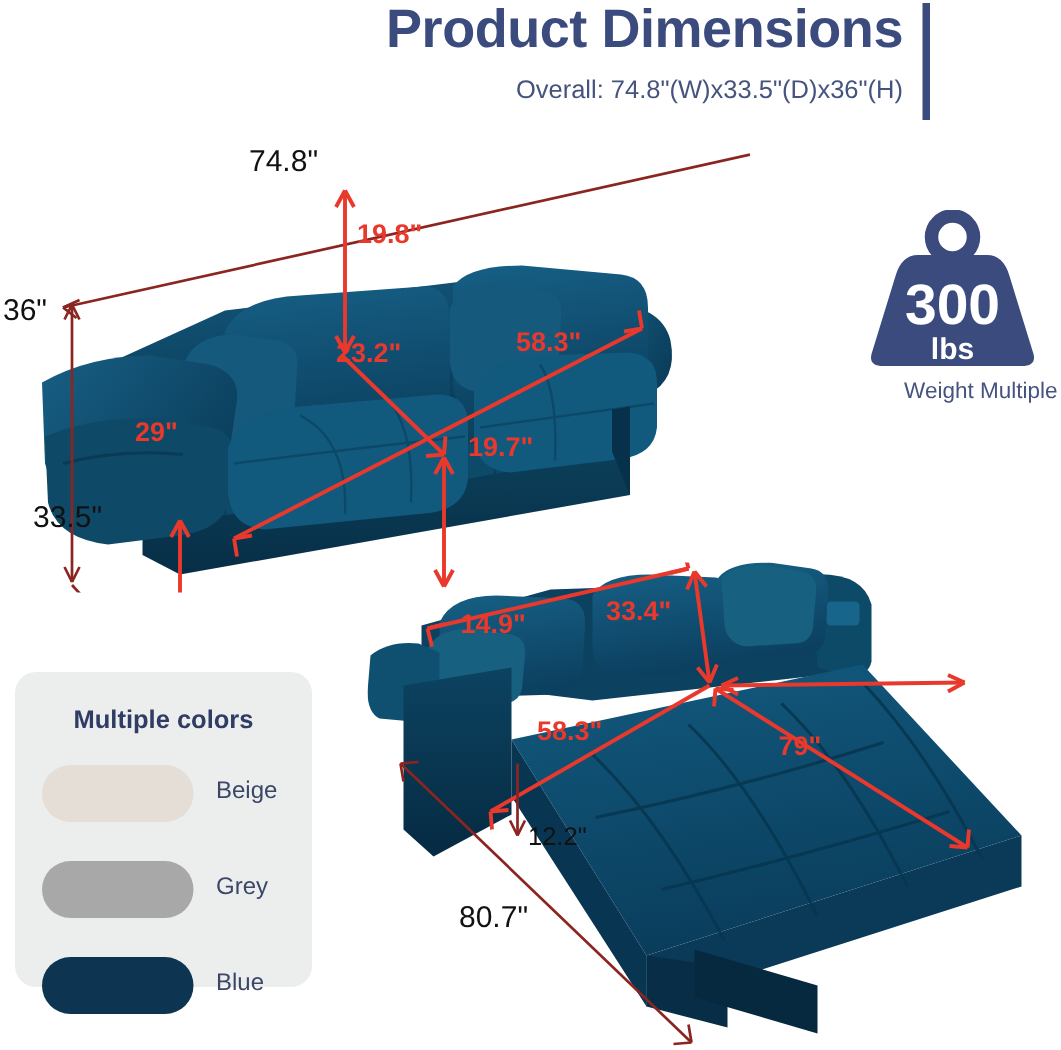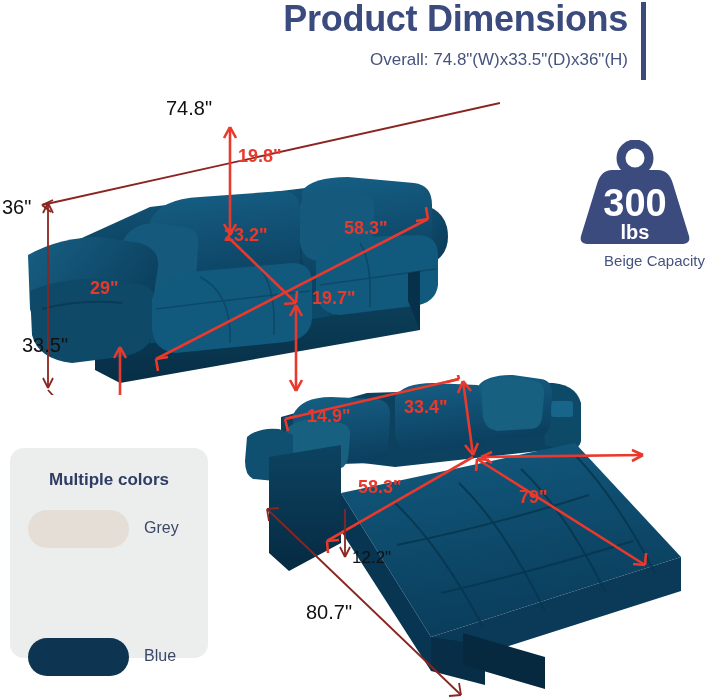--- a/index.html
+++ b/index.html
@@ -1,21 +1,21 @@
 <!DOCTYPE html>
 <html><head>
 <meta charset="utf-8">
 <style>
   html,body{margin:0;padding:0;}
   body{width:707px;height:700px;background:#ffffff;position:relative;
        font-family:"Liberation Sans",sans-serif;overflow:hidden;}
   .canvas{position:absolute;inset:0;}
 
   
-  #header{position:absolute;left:0;top:0;width:632px;height:88px;padding-left:26px;}
+  #header{position:absolute;left:0;top:0;width:632px;height:88px;}
   #page-title{position:absolute;right:30px;top:-2px;font-size:36px;font-weight:bold;
        color:#3c4b7e;letter-spacing:-0.3px;white-space:nowrap;}
   #subtitle{position:absolute;right:30px;top:50px;font-size:17px;color:#46537f;
        white-space:nowrap;}
   #header-bar{position:absolute;right:12px;top:2px;width:5px;height:78px;
        background:#3c4b7e;}
 
   
   svg{display:block;}
   .stage{position:absolute;}
@@ -174,31 +174,35 @@
   <div id="weight-badge" style="left:565px;">
     <svg width="140" height="108" viewBox="0 0 140 108">
 
       <circle cx="70" cy="18" r="14" fill="none" stroke="#3c4b7e" stroke-width="9"></circle>
 
       <path d="M47 30 L93 30 Q104 30 108 44 L124 96 Q126 104 116 104 L24 104
                Q14 104 16 96 L32 44 Q36 30 47 30 Z" fill="#3c4b7e"></path>
       <text x="70" y="76" text-anchor="middle" fill="#ffffff" font-family="Liberation Sans, sans-serif" font-size="38" font-weight="bold">300</text>
       <text x="70" y="99" text-anchor="middle" fill="#ffffff" font-family="Liberation Sans, sans-serif" font-size="20" font-weight="bold">lbs</text>
     </svg>
-    <div id="weight-caption">Beige Capacity</div>
+    <div id="weight-caption">Weight Multiple</div>
   </div>
 
   <div id="colors-panel">
     <div id="colors-title">Multiple colors</div>
 
     <div class="swatch-row" style="top:62px;">
       <div class="swatch" style="background:#e5ded6;"></div>
+      <div class="swatch-label">Beige</div>
+    </div>
+
+    <div class="swatch-row" style="top:126px;">
+      <div class="swatch" style="background:#a8a8a8;"></div>
       <div class="swatch-label">Grey</div>
     </div>
-
 
     <div class="swatch-row" style="top:190px;text-align:right;">
       <div class="swatch" style="background:#0d3450;"></div>
       <div class="swatch-label">Blue</div>
     </div>
   </div>
 
   <div class="stage" style="left:245px;top:375px;width:462px;height:325px;">
     <svg width="462" height="325" viewBox="0 0 462 325">
       <defs>

